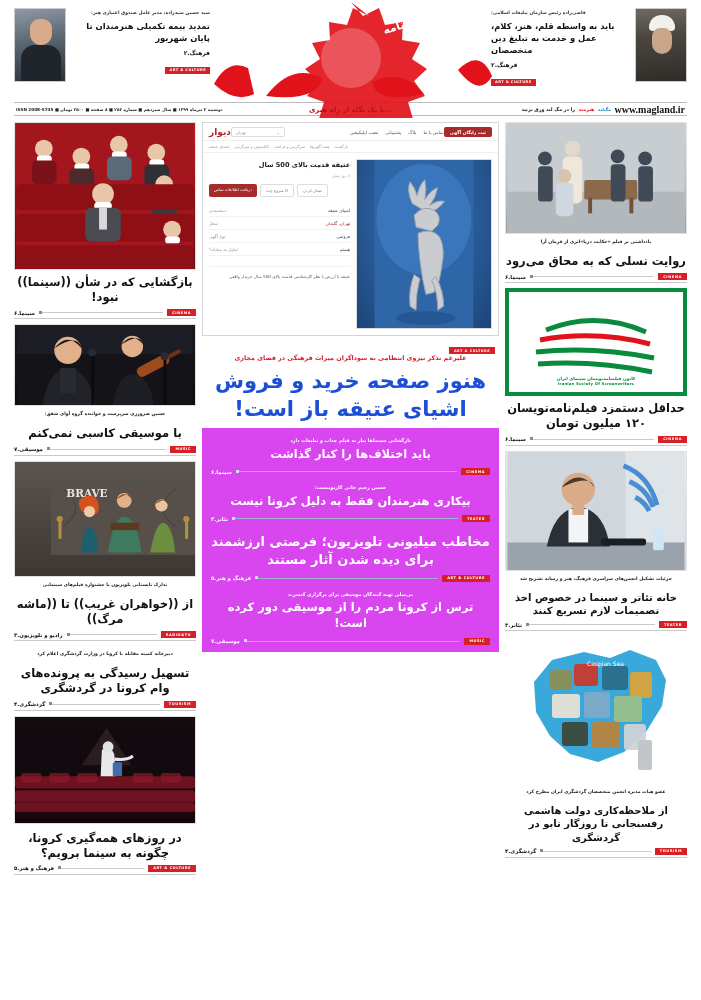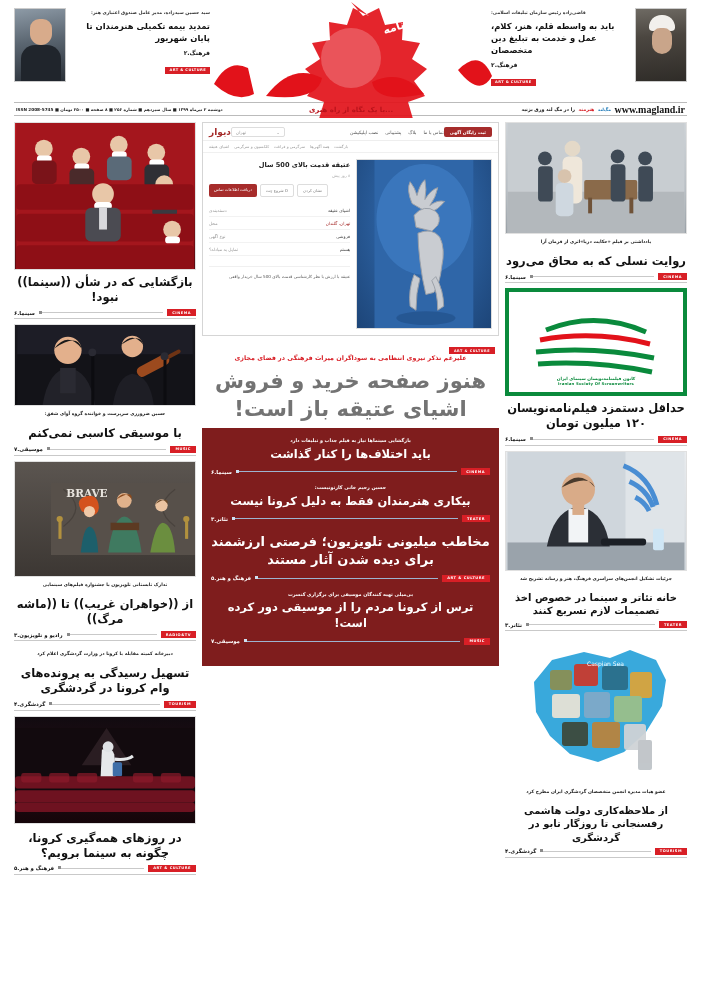--- a/index.html
+++ b/index.html
@@ -75,24 +75,24 @@
   .btn-primary { background:#a62c2b; color:#fff; font-size:4px; padding:3px 5px; border-radius:2px; }
   .btn-ghost { border:1px solid #ddd; color:#777; font-size:4px; padding:3px 5px; border-radius:2px; }
   .ad-rows { display:flex; flex-direction:column; gap:0; }
   .ad-row { display:flex; justify-content:space-between; font-size:4.4px; color:#444; padding:3.5px 0; border-bottom:1px solid #f2f2f2; }
   .ad-row .k { color:#999; }
   .ad-row .v.red { color:#a62c2b; }
   .ad-desc { font-size:4.2px; color:#555; line-height:1.7; text-align:right; margin-top:6px; border-top:1px solid #f0f0f0; padding-top:6px; }
 
   .center-lead { padding:6px 4px 0; }
   .lead-kicker { font-size:6.4px; font-weight:900; color:#d81f26; text-align:center; line-height:1.5; }
-  .lead-head { font-size:21px; font-weight:900; color:#737373; text-align:center; line-height:1.34; margin-top:3px; letter-spacing:-0.6px; }
+  .lead-head { font-size:21px; font-weight:900; color:#1d4ed8; text-align:center; line-height:1.34; margin-top:3px; letter-spacing:-0.6px; }
 
   
-  .bluebox { background:#7f1d1d; padding:9px 9px 21px; display:flex; flex-direction:column; gap:9px; }
+  .bluebox { background:#d946ef; padding:9px 9px 7px; display:flex; flex-direction:column; gap:9px; }
   .blue-item .bk { font-size:4.8px; color:#fff; text-align:center; font-weight:700; line-height:1.6; }
   .blue-item .bh { font-size:11.5px; color:#fff; font-weight:900; text-align:center; line-height:1.36; margin-top:2px; letter-spacing:-0.3px;}
   .blue-item .bh.big { font-size:13px; }
   .blue-sec { display:flex; align-items:center; gap:4px; margin-top:6px; }
   .blue-sec .rule { flex:1; height:1px; background:#9db4d0; position:relative;}
   .blue-sec .rule::after{content:"";position:absolute;left:0;top:-1.5px;width:3px;height:3px;background:#cfe0f0;}
   .blue-sec .sec-fa { color:#fff; }
   .blue-sec .sec-en { background:#d81f26; }
 
   

